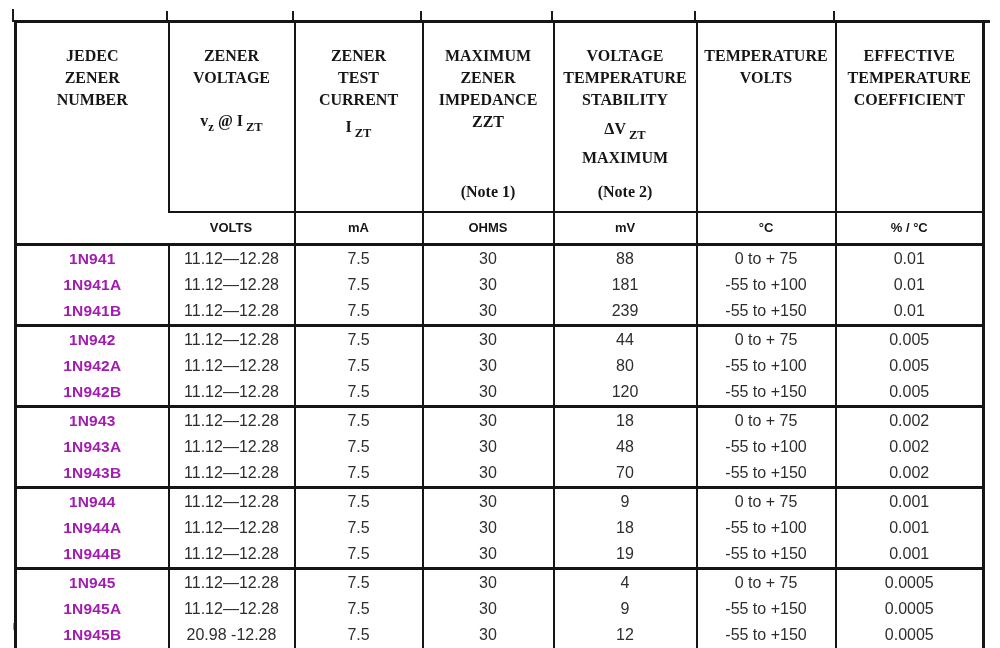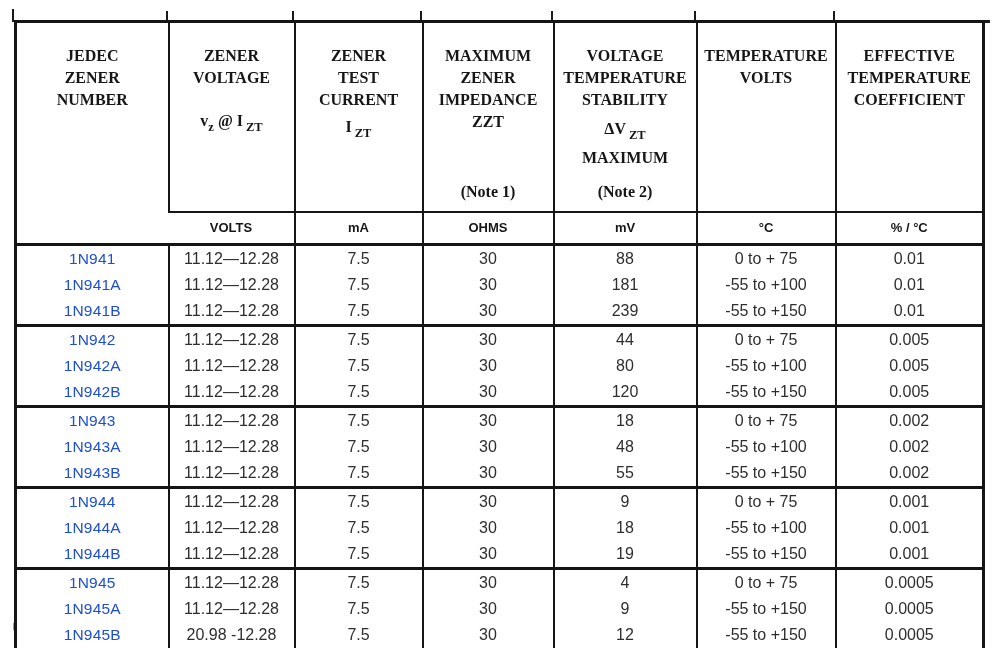--- a/index.html
+++ b/index.html
@@ -40,21 +40,21 @@
     height:30px; font-size:13px; font-weight:bold; color:#161616;
     border-top:2px solid #151515; border-bottom:3px solid #151515;
     text-align:center; line-height:28px;
   }
 
   tbody td {
     height:26px; line-height:26px; text-align:center;
     font-size:16px; color:#2e2e2e; font-weight:normal;
     white-space:nowrap; overflow:hidden;
   }
-  tbody td.t { font-weight:normal; color:#1d4ed8; font-size:15.5px; letter-spacing:0.2px; }
+  tbody td.t { font-weight:bold; color:#a21caf; font-size:15.5px; letter-spacing:0.2px; }
   tr.gs td { border-top:3px solid #151515; }
 
   
   .art  { position:absolute; width:2px; background:#1a1a1a; }
   .art-h{ position:absolute; height:3px; background:#1a1a1a; }
   .art-faint { position:absolute; width:2px; background:#9a9a9a; }
 </style>
 </head>
 <body>
 
@@ -217,21 +217,21 @@
         <td>30</td>
         <td>48</td>
         <td>-55 to +100</td>
         <td>0.002</td>
       </tr>
       <tr>
         <td class="t">1N943B</td>
         <td>11.12—12.28</td>
         <td>7.5</td>
         <td>30</td>
-        <td>55</td>
+        <td>70</td>
         <td>-55 to +150</td>
         <td>0.002</td>
       </tr>
       <tr class="gs">
         <td class="t">1N944</td>
         <td>11.12—12.28</td>
         <td>7.5</td>
         <td>30</td>
         <td>9</td>
         <td>0 to + 75</td>

